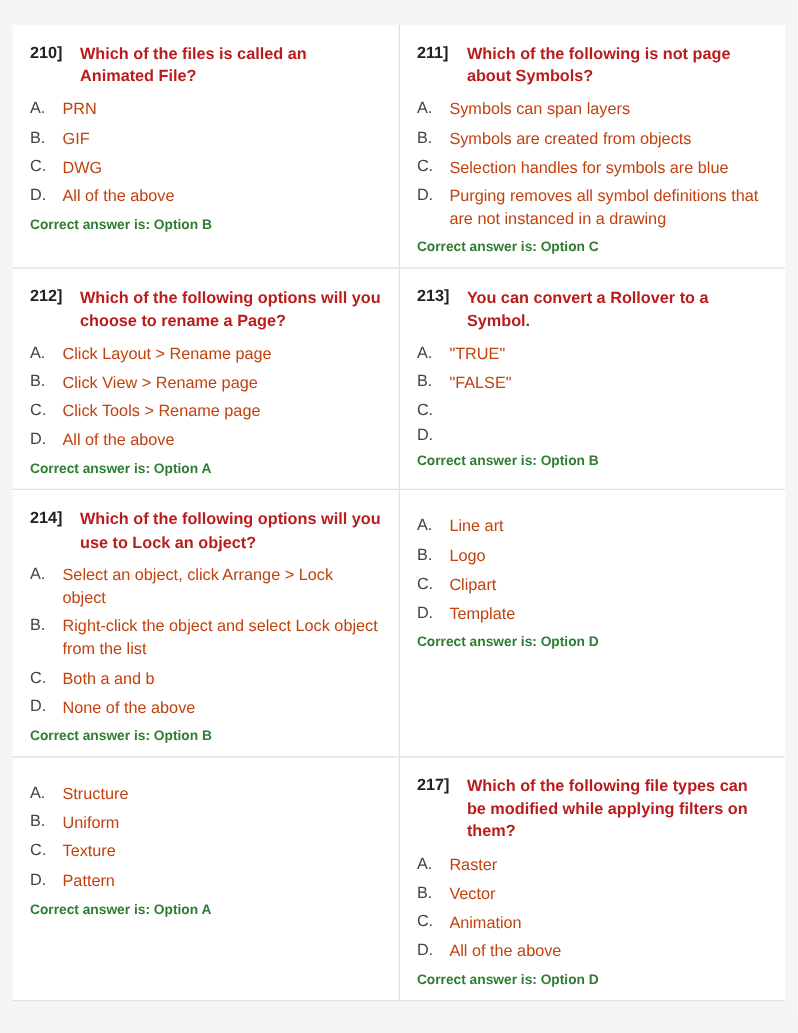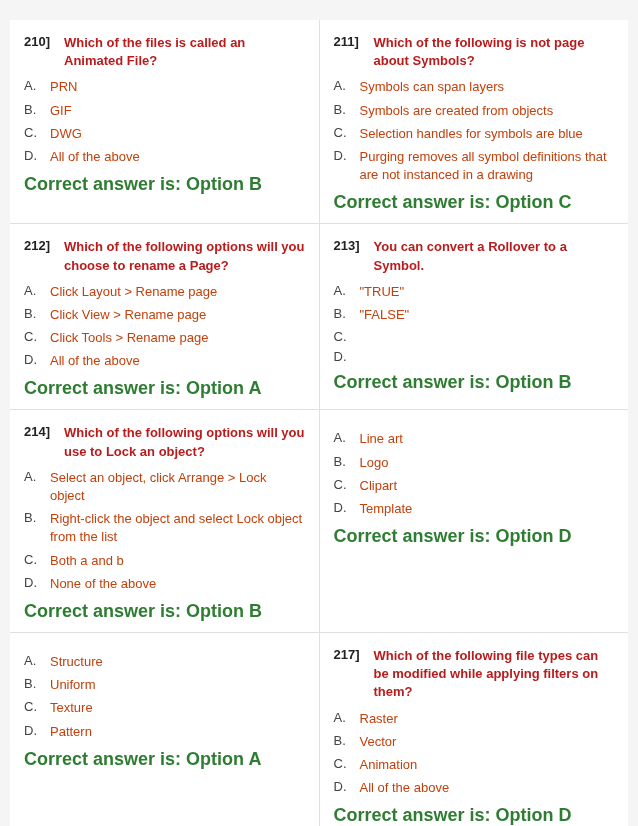--- a/index.html
+++ b/index.html
@@ -63,21 +63,21 @@
       font-size: 13px;
     }
     .opt-text {
       color: #c2410c;
       font-size: 13px;
       line-height: 1.4;
     }
     .correct-answer {
       color: #2e7d32;
       font-weight: bold;
-      font-size: 18px;
+      font-size: 11px;
       margin-top: 8px;
     }
   </style>
 </head>
 <body>
 
 <div class="page">
 
   <div class="row">
     <div class="col">

